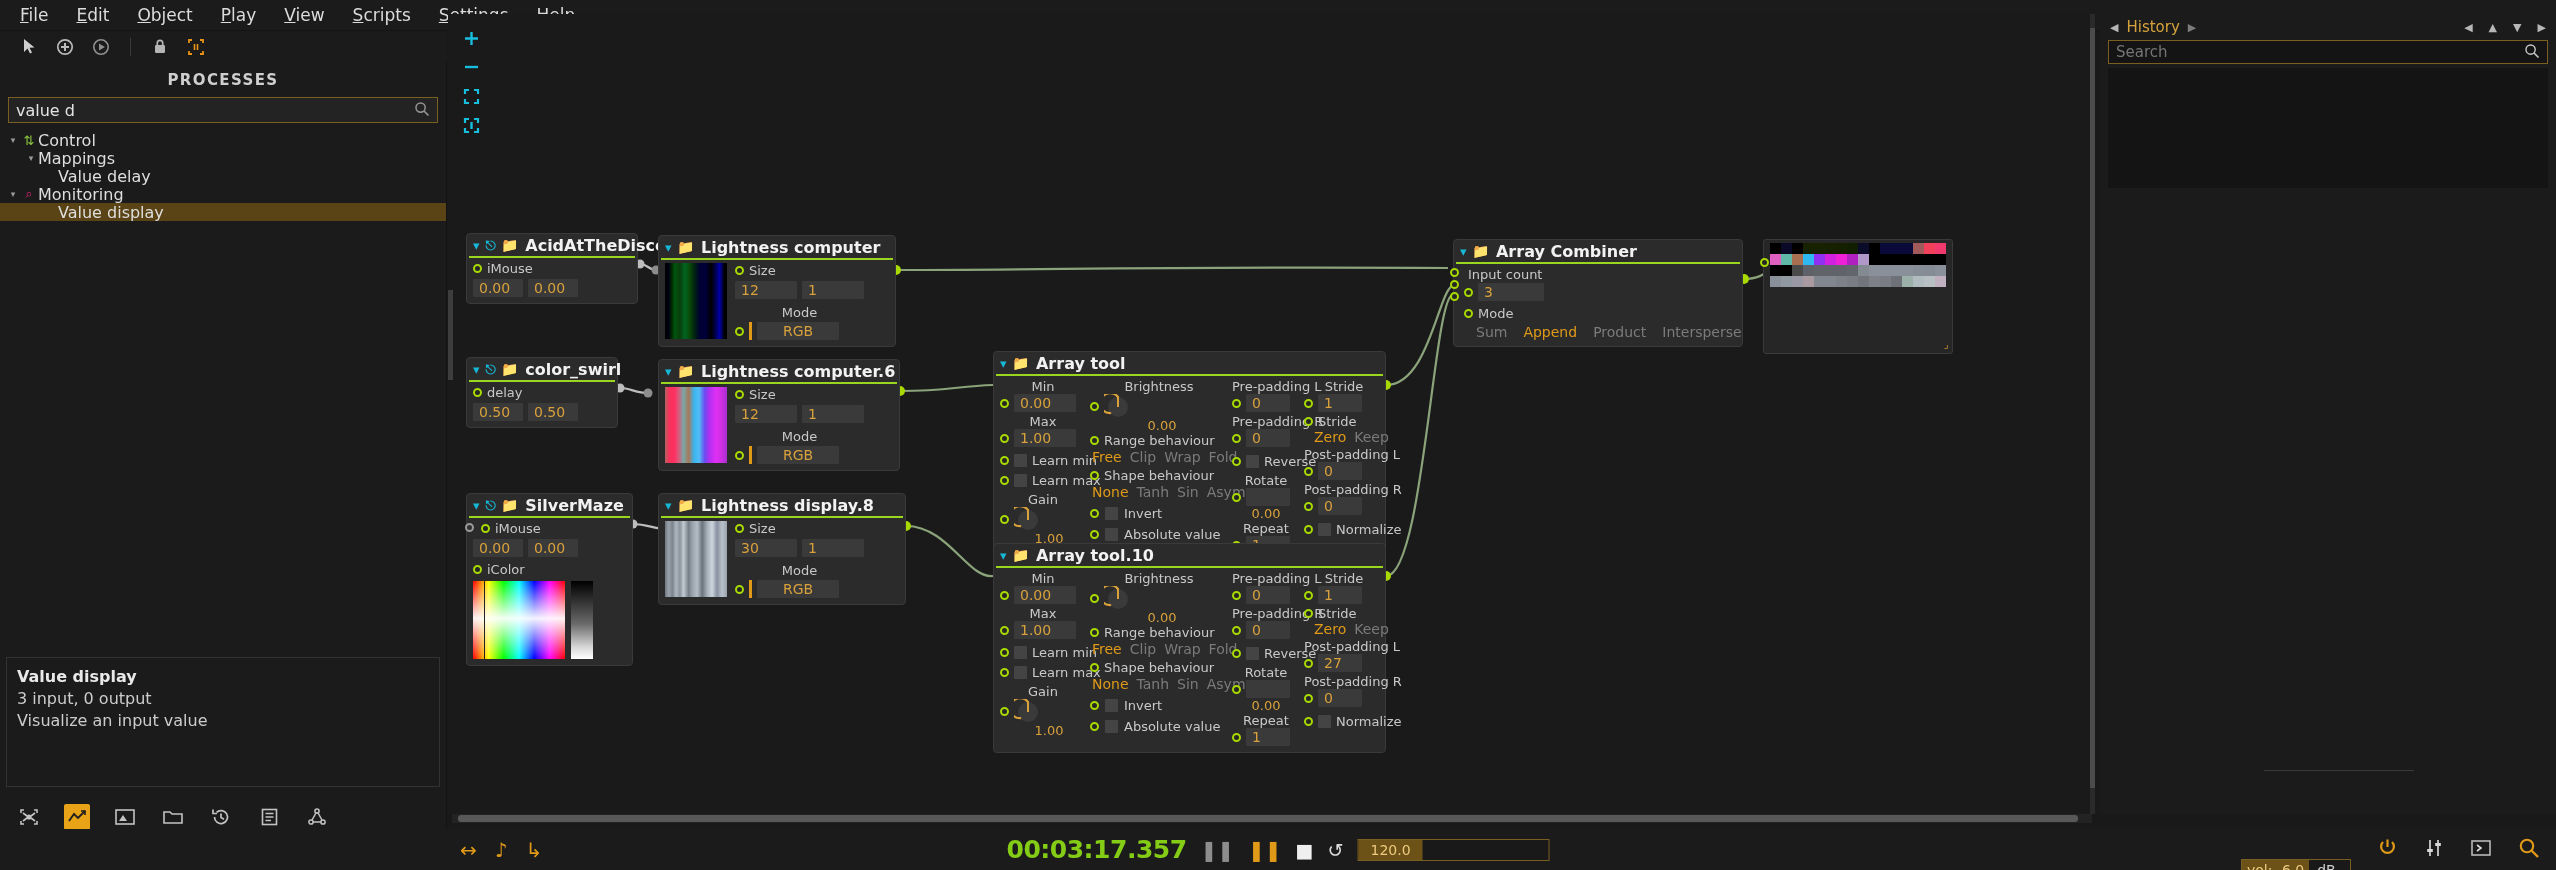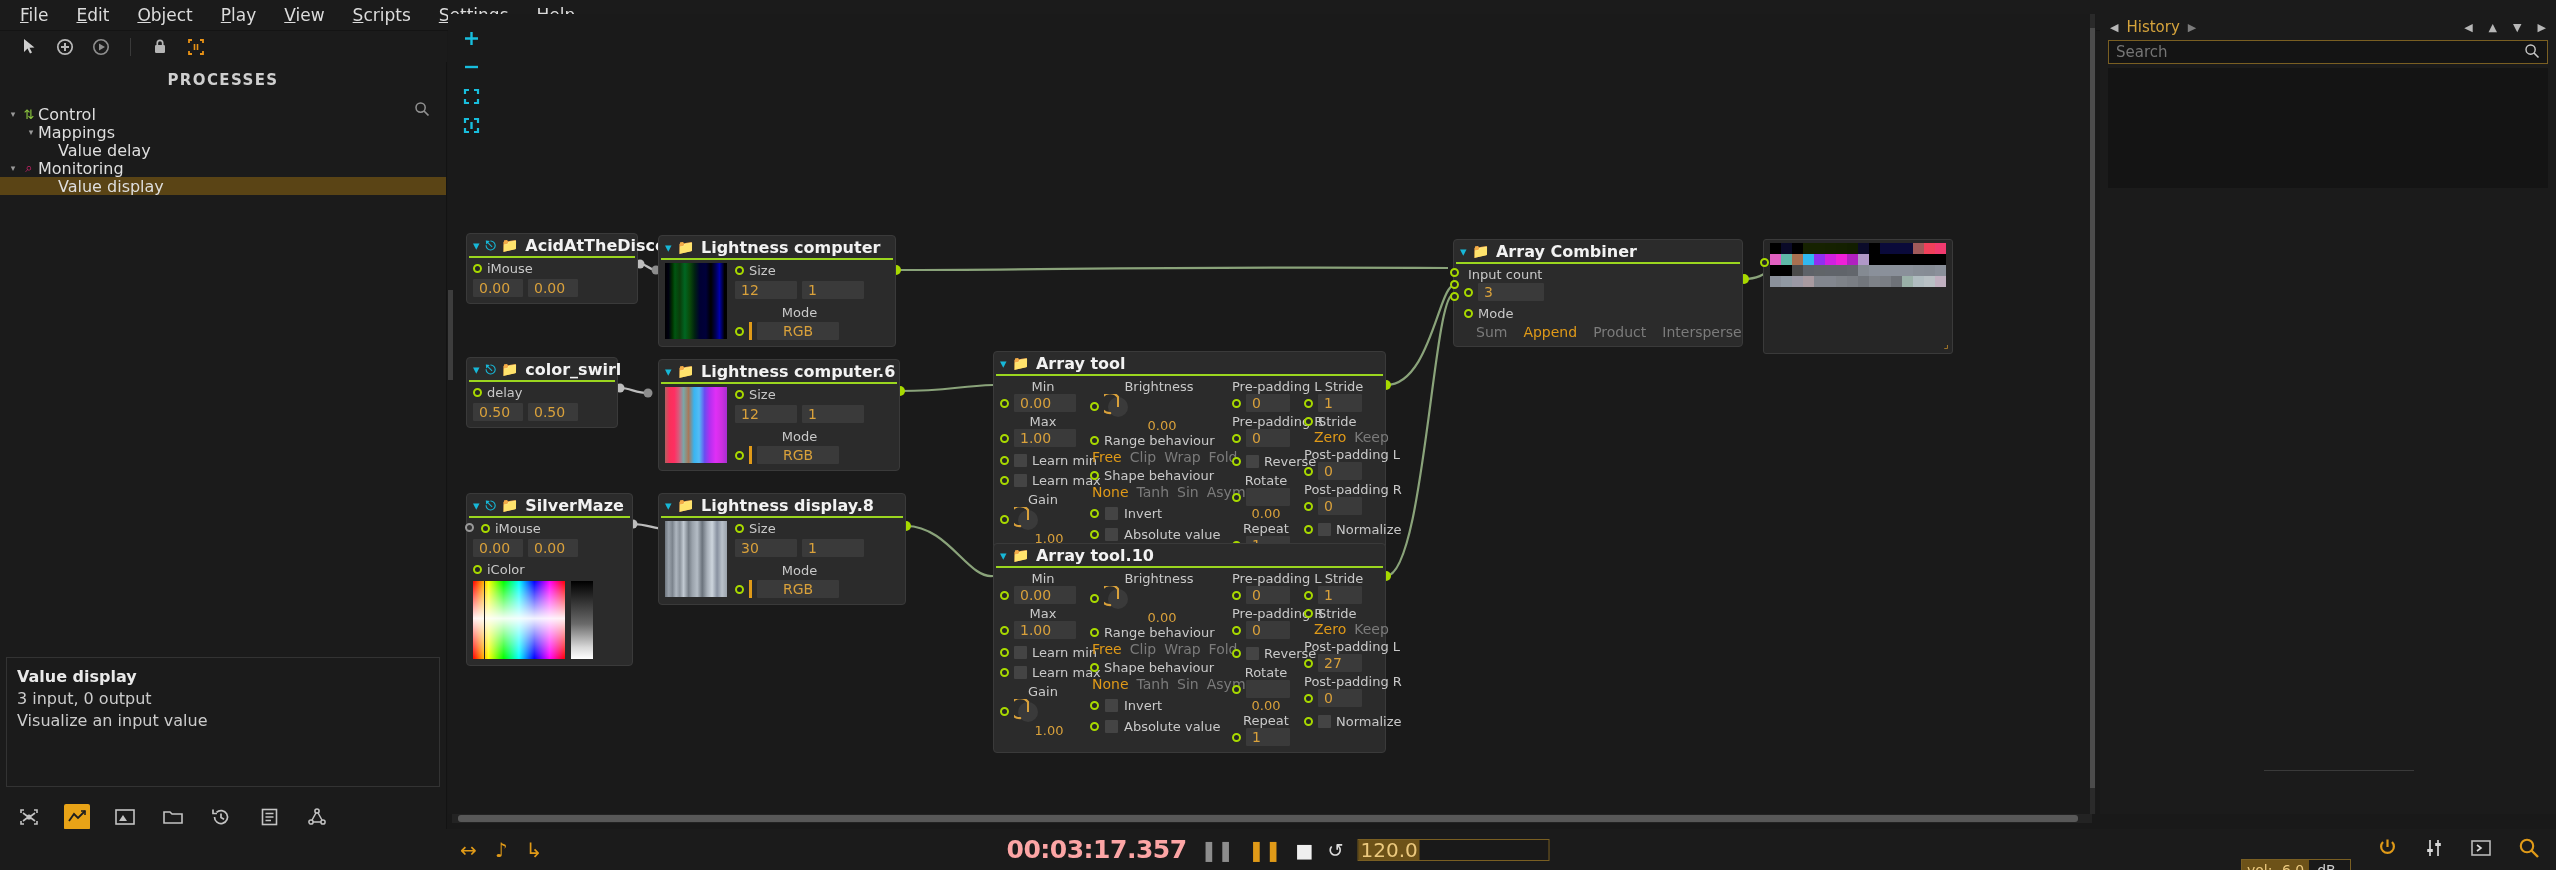--- a/index.html
+++ b/index.html
@@ -193,29 +193,29 @@
 
   
   .transport {
     position:absolute; left:0; top:829px; width:2556px; height:41px;
     background:#1b1b1b; display:flex; align-items:center;
   }
   .tr-left { display:flex; align-items:center; gap:18px; margin-left:460px; }
   .tr-ico { color:#e09a18; font-size:20px; cursor:pointer; }
   .tr-center { position:absolute; left:50%; transform:translateX(-50%);
                display:flex; align-items:center; gap:14px; }
-  .timecode { font-size:25px; font-weight:bold; color:#fca5a5;
+  .timecode { font-size:25px; font-weight:bold; color:#84cc16;
               font-family:"DejaVu Sans","Liberation Sans",sans-serif;
               letter-spacing:-0.5px; }
   .tempo {
     width:192px; height:22px; background:#191919; border:1px solid #7a5f22;
     display:flex; align-items:center;
   }
-  .tempo span { background:#6d5218; color:#ecc97e; font-size:20px;
-                padding:2px 2px; height:100%; display:flex; align-items:center; }
+  .tempo span { background:#6d5218; color:#ecc97e; font-size:14px;
+                padding:2px 12px; height:100%; display:flex; align-items:center; }
   .tr-right { position:absolute; right:16px; display:flex; align-items:center;
               gap:26px; }
   .volbox {
     width:110px; height:22px; background:#191919; border:1px solid #7a5f22;
     display:flex; align-items:center; font-size:14px; color:#ecc97e;margin-top:40px;
   }
   .volbox b { background:#6d5218; height:100%; display:flex; align-items:center;
               padding:0 5px; font-weight:normal; }
   .volbox i { padding-left:8px; font-style:normal; color:#cfcfcf; }
   .ro { cursor:pointer; }
@@ -268,20 +268,21 @@
           <path d="M7.5 6 V12 M10.5 6 V12" stroke-width="1.6"></path>
         </g>
       </svg>
     </div>
   </div>
 
   <div class="leftpanel">
     <div class="panel-title">PROCESSES</div>
 
     <div class="searchwrap">
+      <input class="searchbox" value="value d" style="">
       <span class="search-ic">
         <svg width="16" height="16" viewBox="0 0 16 16">
             <circle cx="6.6" cy="6.6" r="4.6" fill="none" stroke="#b9b9b9" stroke-width="1.5"></circle>
             <path d="M10 10 L14.5 14.5" stroke="#b9b9b9" stroke-width="1.7"></path>
           </svg>
       </span>
     </div>
 
     <div class="tree" id="tree">
         <div class="trow  ">

